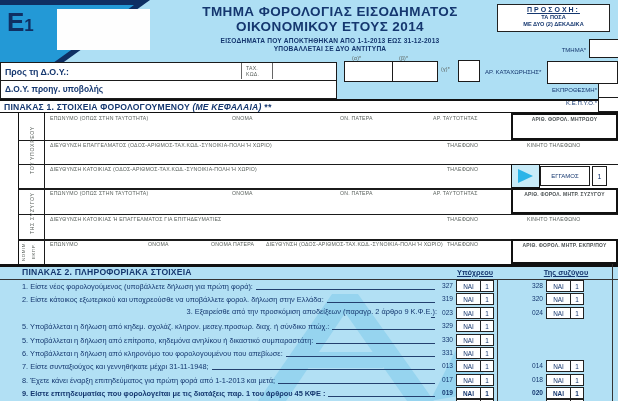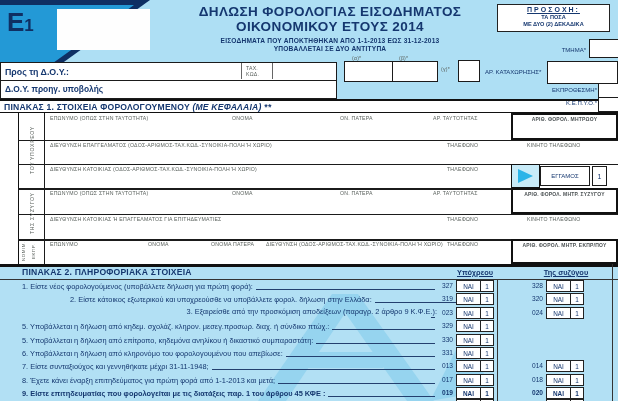--- a/index.html
+++ b/index.html
@@ -71,21 +71,21 @@
     <polygon points="0,0 150,0 0,108" fill="#0f2f63"></polygon>
     <polygon points="0,5 134,5 0,101" fill="#2399d6"></polygon>
   </svg>
   <div class="abs nw" style="left:7px;top:9px;">
     <span class="e1-e">E</span><span class="e1-one">1</span>
   </div>
 
   <div class="abs" style="left:57px;top:9px;width:93px;height:41px;background:#fefefe;"></div>
 
   <div class="abs title-wrap">
-    <div class="title-main">ΔΗΛΩΣΗ ΦΟΡΟΛΟΓΙΑΣ ΕΙΣΟΔΗΜΑΤΟΣ</div>
+    <div class="title-main">ΤΜΗΜΑ ΦΟΡΟΛΟΓΙΑΣ ΕΙΣΟΔΗΜΑΤΟΣ</div>
     <div class="title-main">ΟΙΚΟΝΟΜΙΚΟΥ ΕΤΟΥΣ 2014</div>
     <div class="title-sub" style="margin-top:3px;">ΕΙΣΟΔΗΜΑΤΑ ΠΟΥ ΑΠΟΚΤΗΘΗΚΑΝ ΑΠΟ 1-1-2013 ΕΩΣ 31-12-2013</div>
     <div class="title-sub">ΥΠΟΒΑΛΛΕΤΑΙ ΣΕ ΔΥΟ ΑΝΤΙΤΥΠΑ</div>
   </div>
 
   <div class="abs attn">
     <div class="attn-l1">ΠΡΟΣΟΧΗ:</div>
     <div class="attn-l2">ΤΑ ΠΟΣΑ</div>
     <div class="attn-l2">ΜΕ ΔΥΟ (2) ΔΕΚΑΔΙΚΑ</div>
   </div>
@@ -220,21 +220,21 @@
         <span class="one">1</span>
       </div>
     <span class="code abs" style="left:527px;top:2px;">328</span>
     <div class="ansbox abs" style="left:546px;top:0;">
         <span class="yes">ΝΑΙ</span>
         <span class="one">1</span>
       </div>
   </div>
 
   <div class="abs" style="left:0;top:293.4px;width:618px;height:13px;z-index:3;">
-    <div class="t2row-q abs" style="left:22px;top:0;margin-left:48px;">
+    <div class="t2row-q abs" style="left:22px;top:0;">
         <span class="q">2. Είστε κάτοικος εξωτερικού και υποχρεούσθε να υποβάλλετε φορολ. δήλωση  στην Ελλάδα:</span>
         <span class="fill"></span>
       </div>
     <span class="code abs" style="left:437px;top:2px;">319</span>
     <div class="ansbox abs" style="left:456px;top:0;">
         <span class="yes">ΝΑΙ</span>
         <span class="one">1</span>
       </div>
     <span class="code abs" style="left:527px;top:2px;">320</span>
     <div class="ansbox abs" style="left:546px;top:0;">

